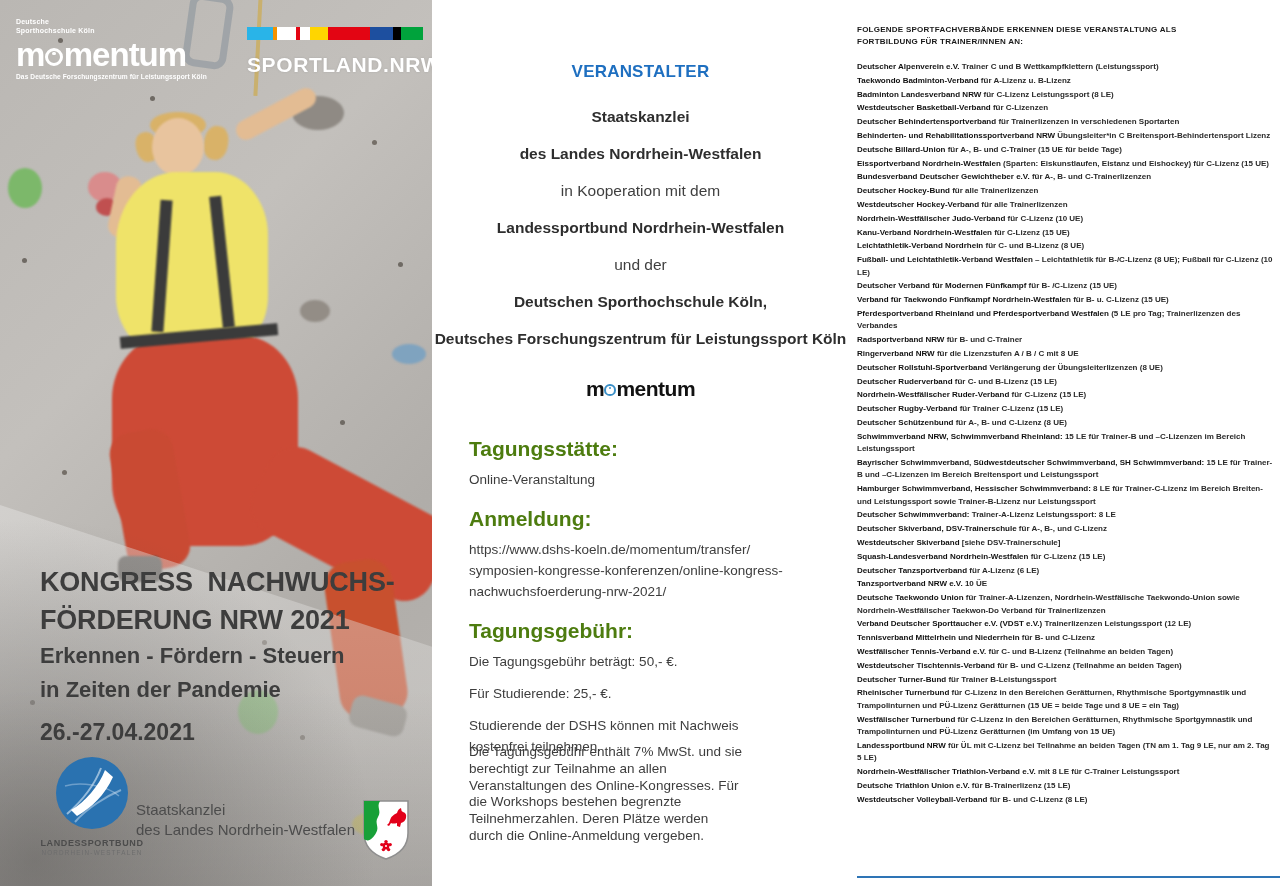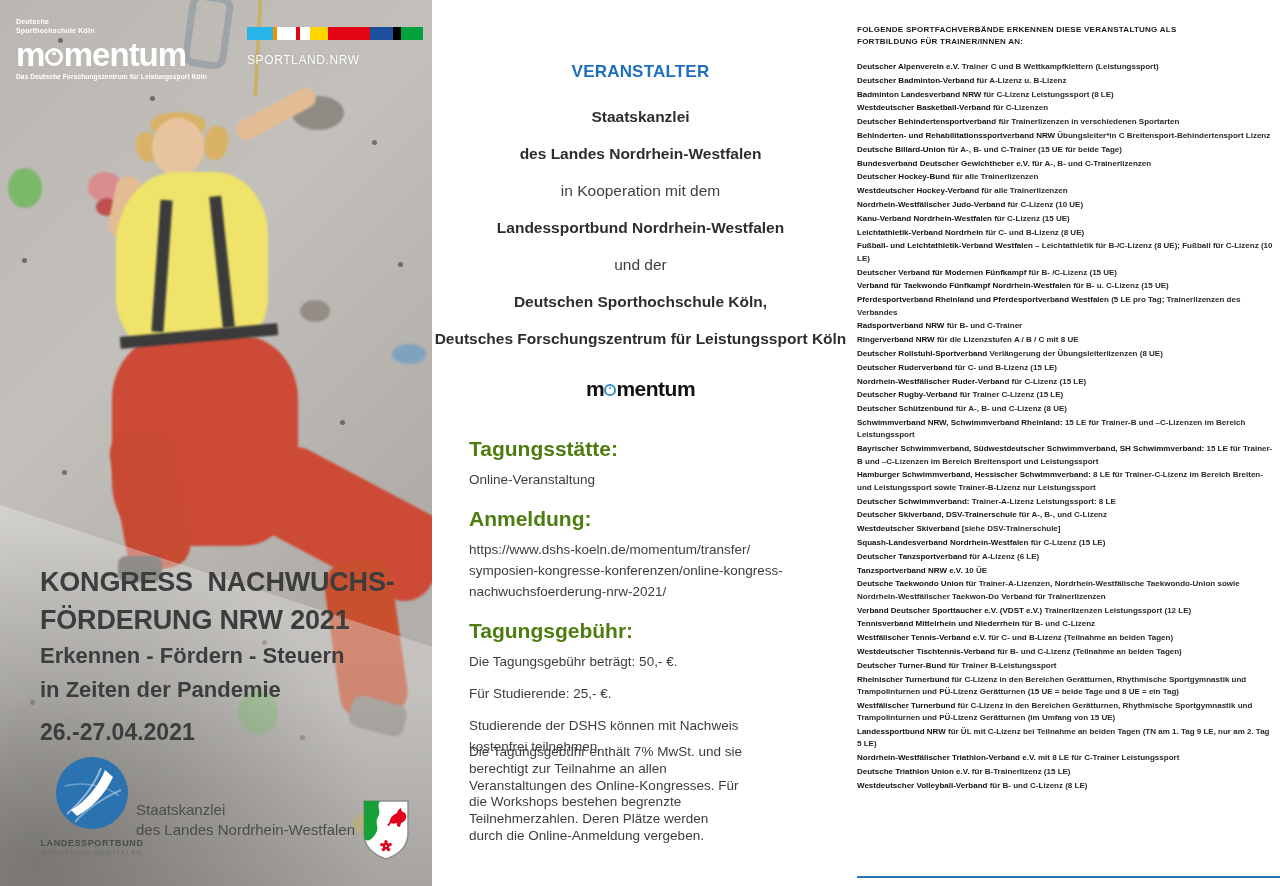--- a/index.html
+++ b/index.html
@@ -51,21 +51,21 @@
   .ring{display:inline-block;box-sizing:border-box;width:.56em;height:.56em;border:.11em solid;border-radius:50%;
     margin:0 .015em;position:relative;}
   .ring::after{content:"";position:absolute;left:50%;top:12%;width:.1em;height:.1em;margin-left:-.05em;
     border-radius:50%;background:currentColor;}
   .ring-white{color:#fff;border-color:#fff;}
   .ring-blue{color:#3a8fc7;border-color:#3a8fc7;}
 
   .logo-sportland{left:247px;top:27px;width:176px;}
   .logo-sportland .bar{display:flex;height:13px;width:176px;}
   .logo-sportland .bar span{height:13px;}
-  .logo-sportland .label{margin-top:13px;font-size:12px;font-weight:normal;color:#fff;letter-spacing:.6px;
+  .logo-sportland .label{margin-top:13px;font-size:21px;font-weight:bold;color:#fff;letter-spacing:.6px;
     text-shadow:0 0 2px rgba(120,120,120,.35);}
 
   .title-block{left:40px;top:563px;color:#3d3d3d;}
   .title-block .t{font-size:27px;font-weight:bold;line-height:38px;white-space:pre-wrap;letter-spacing:-.2px;}
   .title-block .s{font-size:22px;font-weight:bold;line-height:34px;white-space:pre-wrap;}
   .title-block .d{font-size:23px;font-weight:bold;margin-top:12px;}
 
   .lsb{left:30px;top:756px;width:124px;text-align:center;}
   .lsb .l1{font-size:9px;font-weight:bold;color:#4c4c4c;letter-spacing:.6px;margin-top:4px;}
   .lsb .l2{font-size:6.3px;color:#6d6d6d;letter-spacing:1.2px;margin-top:1px;}
@@ -231,26 +231,27 @@
     <div class="mid-footer">Die Tagungsgebühr enthält 7% MwSt. und sie<br>berechtigt zur Teilnahme an allen<br>Veranstaltungen des Online-Kongresses. Für<br>die Workshops bestehen begrenzte<br>Teilnehmerzahlen. Deren Plätze werden<br>durch die Online-Anmeldung vergeben.</div>
   </div>
 
   <div class="panel-right">
     <div class="right-header">
       <div>FOLGENDE SPORTFACHVERBÄNDE ERKENNEN DIESE VERANSTALTUNG ALS</div>
       <div>FORTBILDUNG FÜR TRAINER/INNEN AN:</div>
     </div>
     <div class="fed-list">
         <div class="fed"><b>Deutscher Alpenverein e.V. </b>Trainer C und B Wettkampfklettern (Leistungssport)</div>
-        <div class="fed"><b>Deutscher Badminton-Verband </b>für A-Lizenz u. B-Lizenz</div>
+        <div class="fed"><b>Taekwondo Badminton-Verband </b>für A-Lizenz u. B-Lizenz</div>
         <div class="fed"><b>Badminton Landesverband NRW </b>für C-Lizenz Leistungssport (8 LE)</div>
         <div class="fed"><b>Westdeutscher Basketball-Verband </b>für C-Lizenzen</div>
         <div class="fed"><b>Deutscher Behindertensportverband </b>für Trainerlizenzen in verschiedenen Sportarten</div>
         <div class="fed"><b>Behinderten- und Rehabilitationssportverband NRW </b>Übungsleiter*in C Breitensport-Behindertensport Lizenz</div>
         <div class="fed"><b>Deutsche Billard-Union </b>für A-, B- und C-Trainer (15 UE für beide Tage)</div>
+        <div class="fed"><b>Eissportverband Nordrhein-Westfalen </b>(Sparten: Eiskunstlaufen, Eistanz und Eishockey) für C-Lizenz (15 UE)</div>
         <div class="fed"><b>Bundesverband Deutscher Gewichtheber e.V. </b>für A-, B- und C-Trainerlizenzen</div>
         <div class="fed"><b>Deutscher Hockey-Bund </b>für alle Trainerlizenzen</div>
         <div class="fed"><b>Westdeutscher Hockey-Verband </b>für alle Trainerlizenzen</div>
         <div class="fed"><b>Nordrhein-Westfälischer Judo-Verband </b>für C-Lizenz (10 UE)</div>
         <div class="fed"><b>Kanu-Verband Nordrhein-Westfalen </b>für C-Lizenz (15 UE)</div>
         <div class="fed"><b>Leichtathletik-Verband Nordrhein </b>für C- und B-Lizenz (8 UE)</div>
         <div class="fed"><b>Fußball- und Leichtathletik-Verband Westfalen </b>– Leichtathletik für B-/C-Lizenz (8 UE); Fußball für C-Lizenz (10 LE)</div>
         <div class="fed"><b>Deutscher Verband für Modernen Fünfkampf </b>für B- /C-Lizenz (15 UE)</div>
         <div class="fed"><b>Verband für Taekwondo Fünfkampf Nordrhein-Westfalen </b>für B- u. C-Lizenz (15 UE)</div>
         <div class="fed"><b>Pferdesportverband Rheinland und Pferdesportverband Westfalen </b>(5 LE pro Tag; Trainerlizenzen des Verbandes</div>

